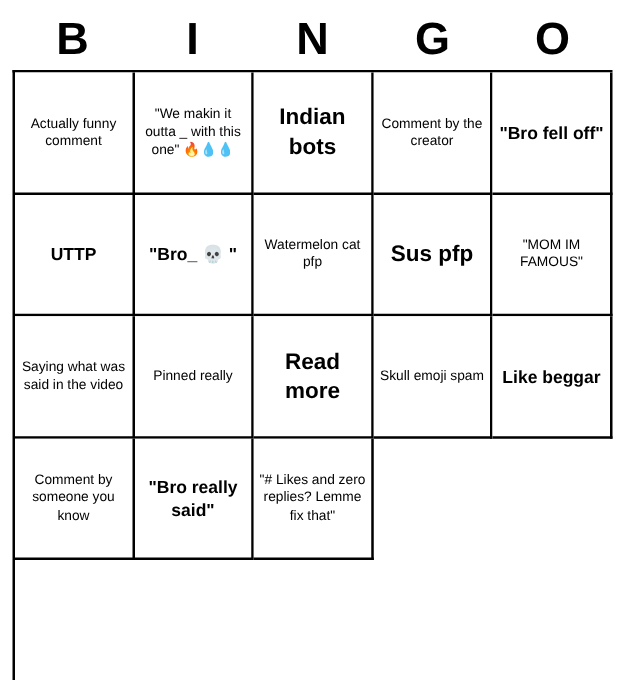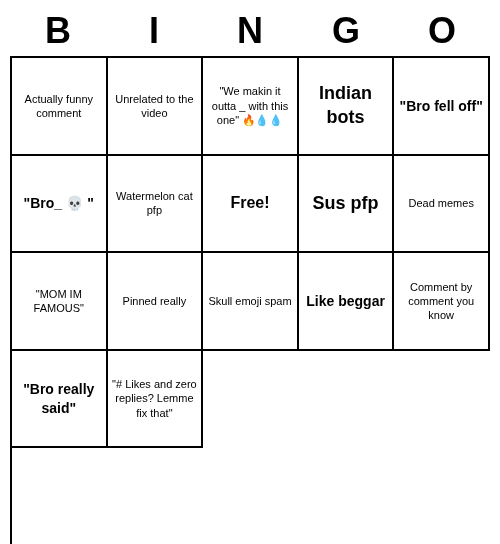--- a/index.html
+++ b/index.html
@@ -83,60 +83,63 @@
       <div class="bingo-letter">I</div>
       <div class="bingo-letter">N</div>
       <div class="bingo-letter">G</div>
       <div class="bingo-letter">O</div>
     </div>
   <div id="bingo-grid">
   <div class="bingo-cell">
         <div class="cell-inner">Actually funny comment</div>
       </div>
       <div class="bingo-cell">
-        <div class="cell-inner">Unrelated to the video</div>
-      </div>
-      <div class="bingo-cell">
         <div class="cell-inner">"We makin it outta _ with this one" 🔥💧💧</div>
       </div>
       <div class="bingo-cell large-text">
         <div class="cell-inner">Indian bots</div>
       </div>
+      <div class="bingo-cell">
+        <div class="cell-inner">Comment by the creator</div>
+      </div>
       <div class="bingo-cell medium-text">
         <div class="cell-inner">"Bro fell off"</div>
+      </div>
+      <div class="bingo-cell medium-text">
+        <div class="cell-inner">UTTP</div>
       </div>
       <div class="bingo-cell medium-text">
         <div class="cell-inner">"Bro_ 💀 "</div>
       </div>
       <div class="bingo-cell">
         <div class="cell-inner">Watermelon cat pfp</div>
       </div>
-      <div class="bingo-cell free">
-        <div class="cell-inner">Free!</div>
-      </div>
       <div class="bingo-cell large-text">
         <div class="cell-inner">Sus pfp</div>
-      </div>
-      <div class="bingo-cell">
-        <div class="cell-inner">Dead memes</div>
       </div>
       <div class="bingo-cell">
         <div class="cell-inner">"MOM IM FAMOUS"</div>
       </div>
       <div class="bingo-cell">
+        <div class="cell-inner">Saying what was said in the video</div>
+      </div>
+      <div class="bingo-cell">
         <div class="cell-inner">Pinned really</div>
+      </div>
+      <div class="bingo-cell large-text">
+        <div class="cell-inner">Read more</div>
       </div>
       <div class="bingo-cell">
         <div class="cell-inner">Skull emoji spam</div>
       </div>
       <div class="bingo-cell medium-text">
         <div class="cell-inner">Like beggar</div>
       </div>
       <div class="bingo-cell">
-        <div class="cell-inner">Comment by comment you know</div>
+        <div class="cell-inner">Comment by someone you know</div>
       </div>
       <div class="bingo-cell medium-text">
         <div class="cell-inner">"Bro really said"</div>
       </div>
       <div class="bingo-cell">
         <div class="cell-inner">"# Likes and zero replies? Lemme fix that"</div>
       </div>
     </div>
 </div>
 

